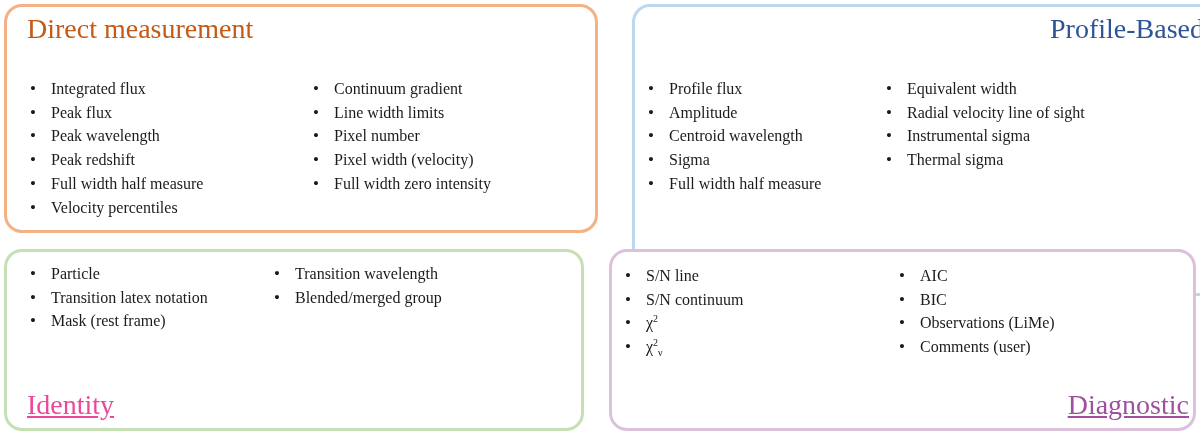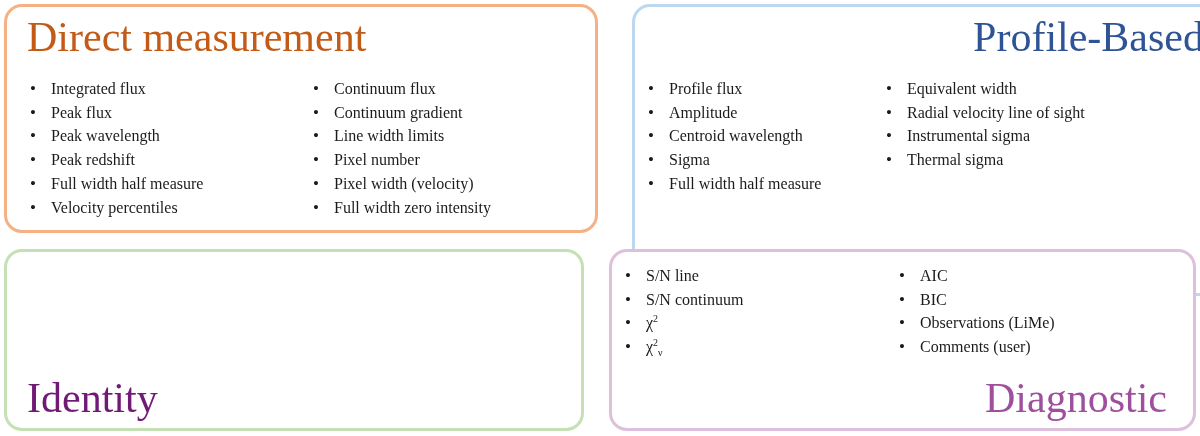--- a/index.html
+++ b/index.html
@@ -24,28 +24,28 @@
   }
   #p-direct     { left: 4px;   top: 4px;   width: 594px; height: 229px; }
   #p-profile    { left: 632px; top: 4px;   width: 589px; height: 292px; }
   #p-identity   { left: 4px;   top: 249px; width: 580px; height: 182px; }
   #p-diagnostic { left: 609px; top: 249px; width: 587px; height: 182px; }
 
   .title {
     position: absolute;
     margin: 0;
     font-weight: normal;
-    font-size: 42px;
+    font-size: 28px;
     line-height: 1.1;
     white-space: nowrap;
   }
   .title.pos-tl { top: 7px;    left: 20px;  }
   .title.pos-tr { top: 7px;    right: 14px; }
   .title.pos-bl { bottom: 7px; left: 20px;  }
-  .title.pos-br { bottom: 7px; right: 26px; }
+  .title.pos-br { bottom: 7px; right: 4px; text-decoration: underline; }
 
   .cols {
     position: absolute;
     display: flex;
     align-items: flex-start;
   }
   #p-direct .cols     { left: 22px; top: 70px; }
   #p-profile .cols    { left: 12px; top: 70px; }
   #p-identity .cols   { left: 22px; top: 10px; }
   #p-diagnostic .cols { left: 12px; top: 12px; }
@@ -88,21 +88,20 @@
     <div class="cols">
       <ul class="col col-1">
           <li>Integrated flux</li>
           <li>Peak flux</li>
           <li>Peak wavelength</li>
           <li>Peak redshift</li>
           <li>Full width half measure</li>
           <li>Velocity percentiles</li>
         </ul>
       <ul class="col col-2">
-          <li>Continuum flux</li>
           <li>Continuum gradient</li>
           <li>Line width limits</li>
           <li>Pixel number</li>
           <li>Pixel width (velocity)</li>
           <li>Full width zero intensity</li>
         </ul>
     </div>
   </section>
 
   <section class="panel" id="p-profile" style="border-color: rgb(189, 215, 238);">
@@ -118,21 +117,32 @@
       <ul class="col col-2">
           <li>Equivalent width</li>
           <li>Radial velocity line of sight</li>
           <li>Instrumental sigma</li>
           <li>Thermal sigma</li>
         </ul>
     </div>
   </section>
 
   <section class="panel" id="p-identity" style="border-color: rgb(197, 224, 180);">
-    <h2 class="title pos-bl" style="color: #701a75;">Identity</h2>
+    <h2 class="title pos-bl" style="color: #ec4899; text-decoration: underline;">Identity</h2>
+    <div class="cols">
+      <ul class="col col-1">
+          <li>Particle</li>
+          <li>Transition latex notation</li>
+          <li>Mask (rest frame)</li>
+        </ul>
+      <ul class="col col-2">
+          <li>Transition wavelength</li>
+          <li>Blended/merged group</li>
+        </ul>
+    </div>
   </section>
 
   <section class="panel" id="p-diagnostic" style="border-color: rgb(221, 192, 220);">
     <h2 class="title pos-br" style="color: rgb(158, 79, 158);">Diagnostic</h2>
     <div class="cols">
       <ul class="col col-1">
           <li>S/N line</li>
           <li>S/N continuum</li>
           <li>χ<sup>2</sup></li>
           <li>χ<sup>2</sup><sub>ν</sub></li>

